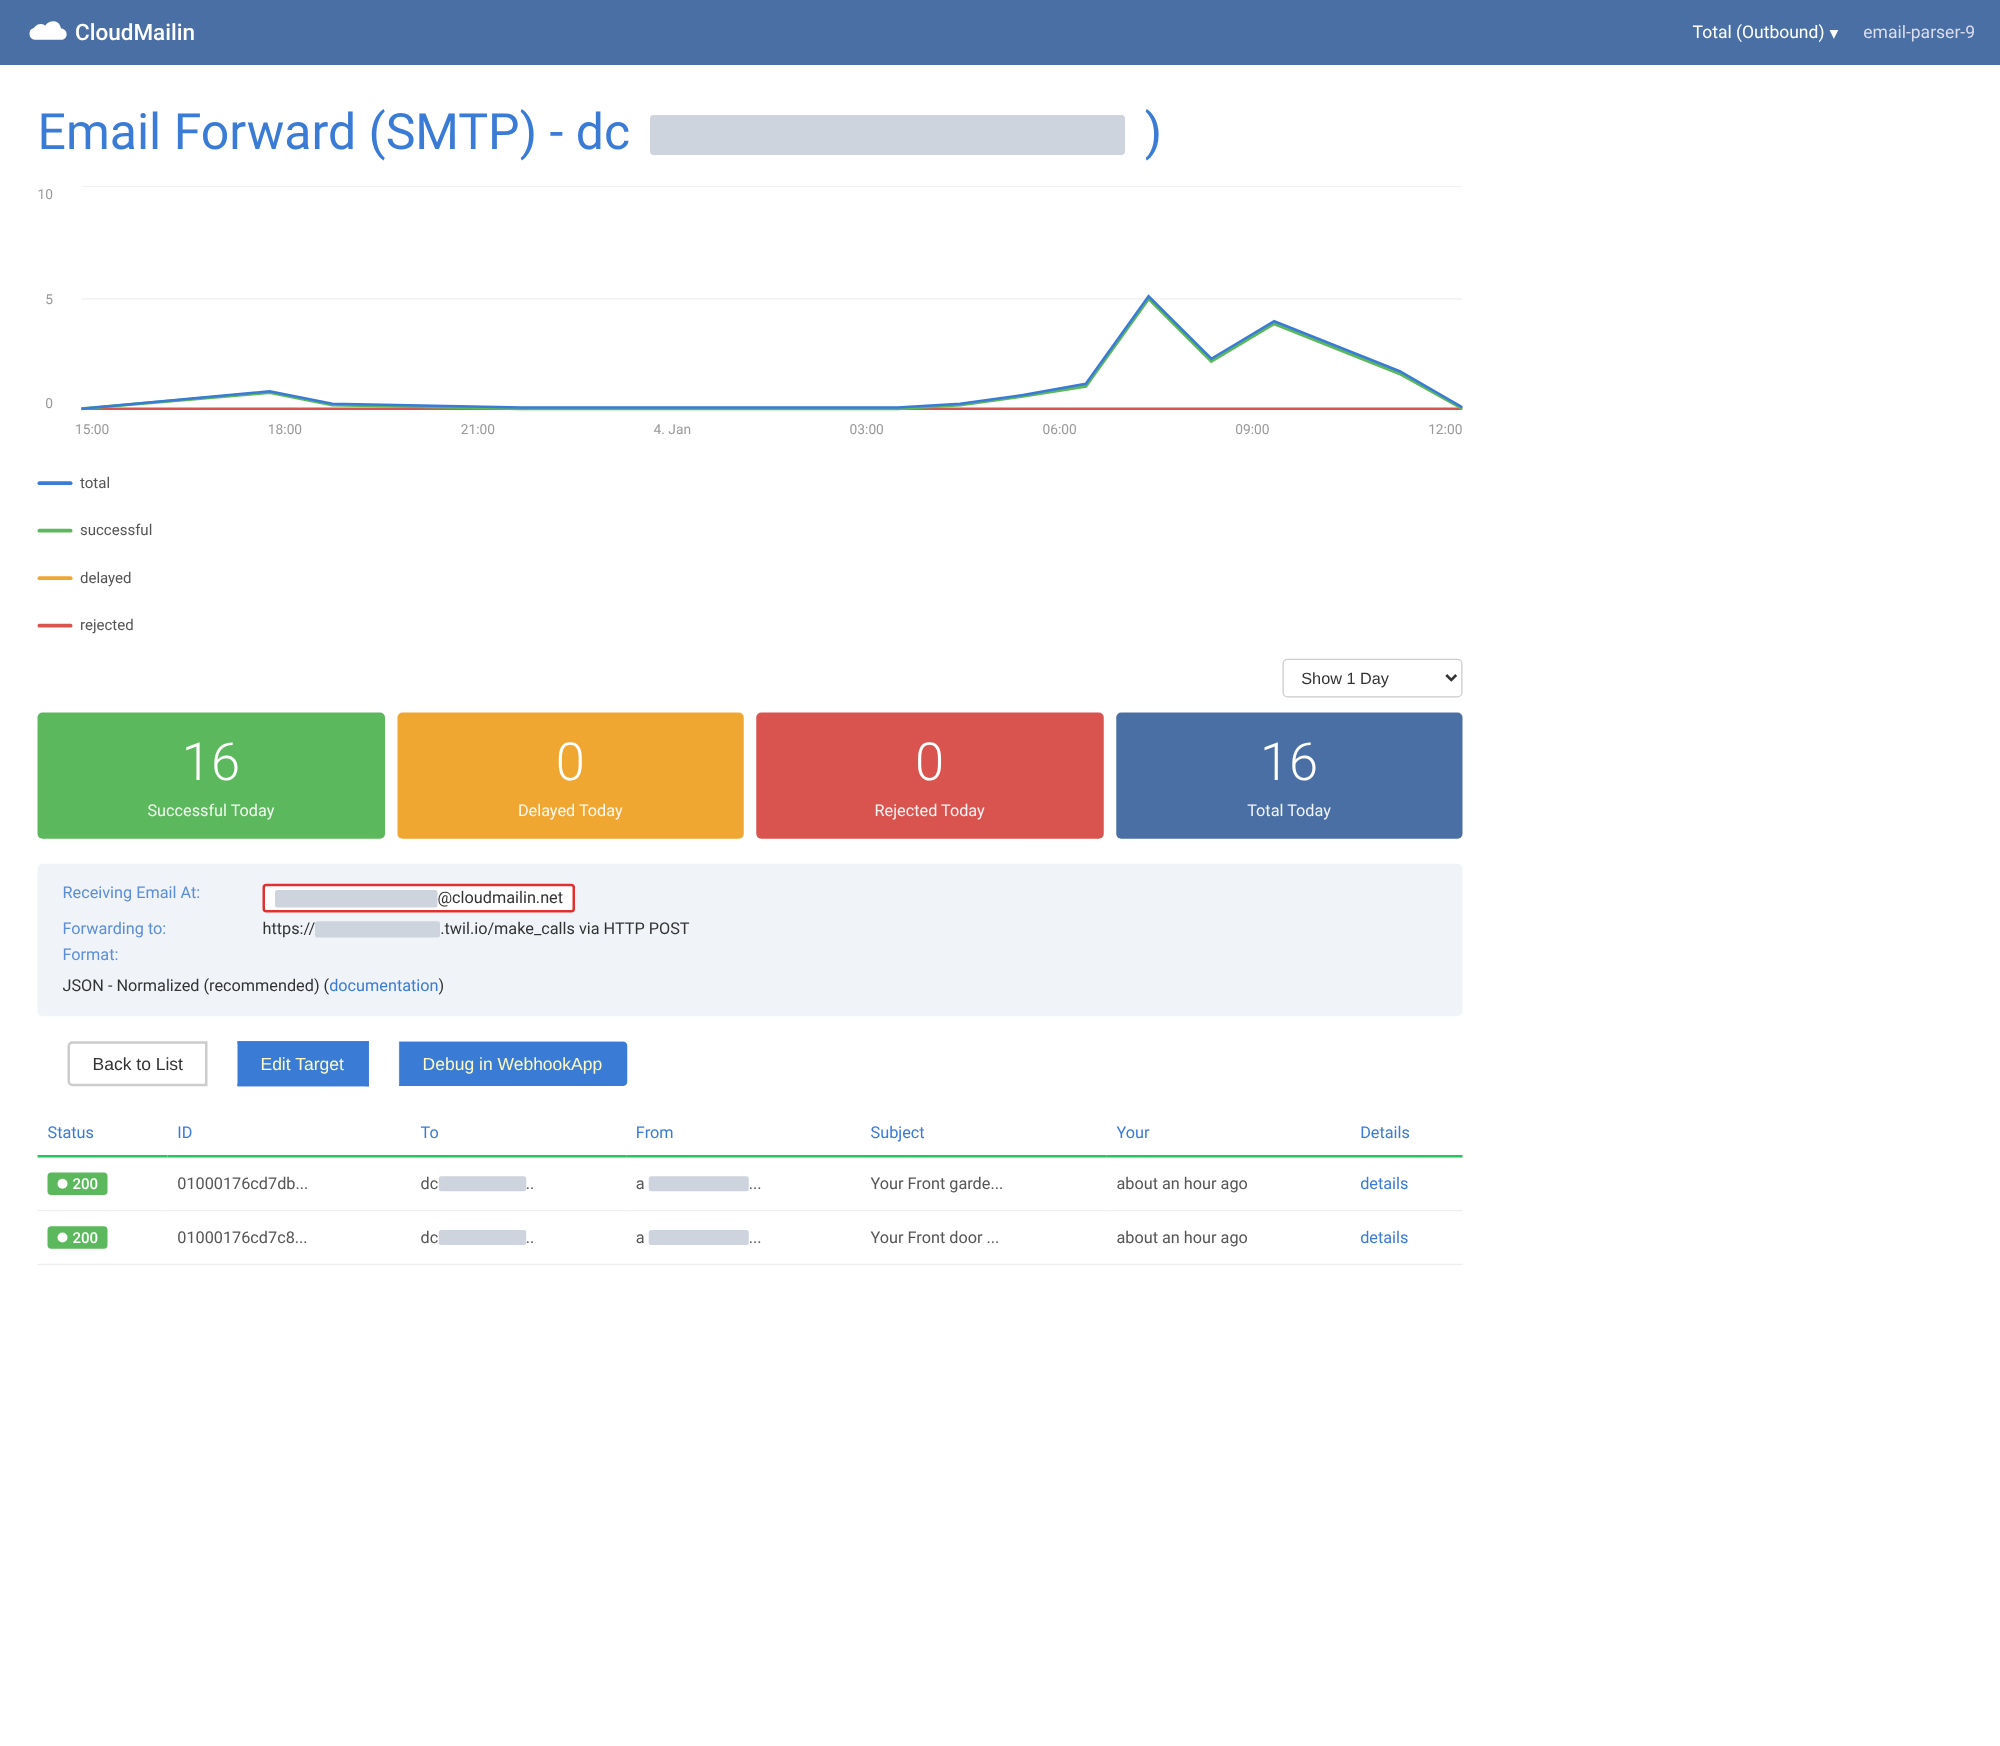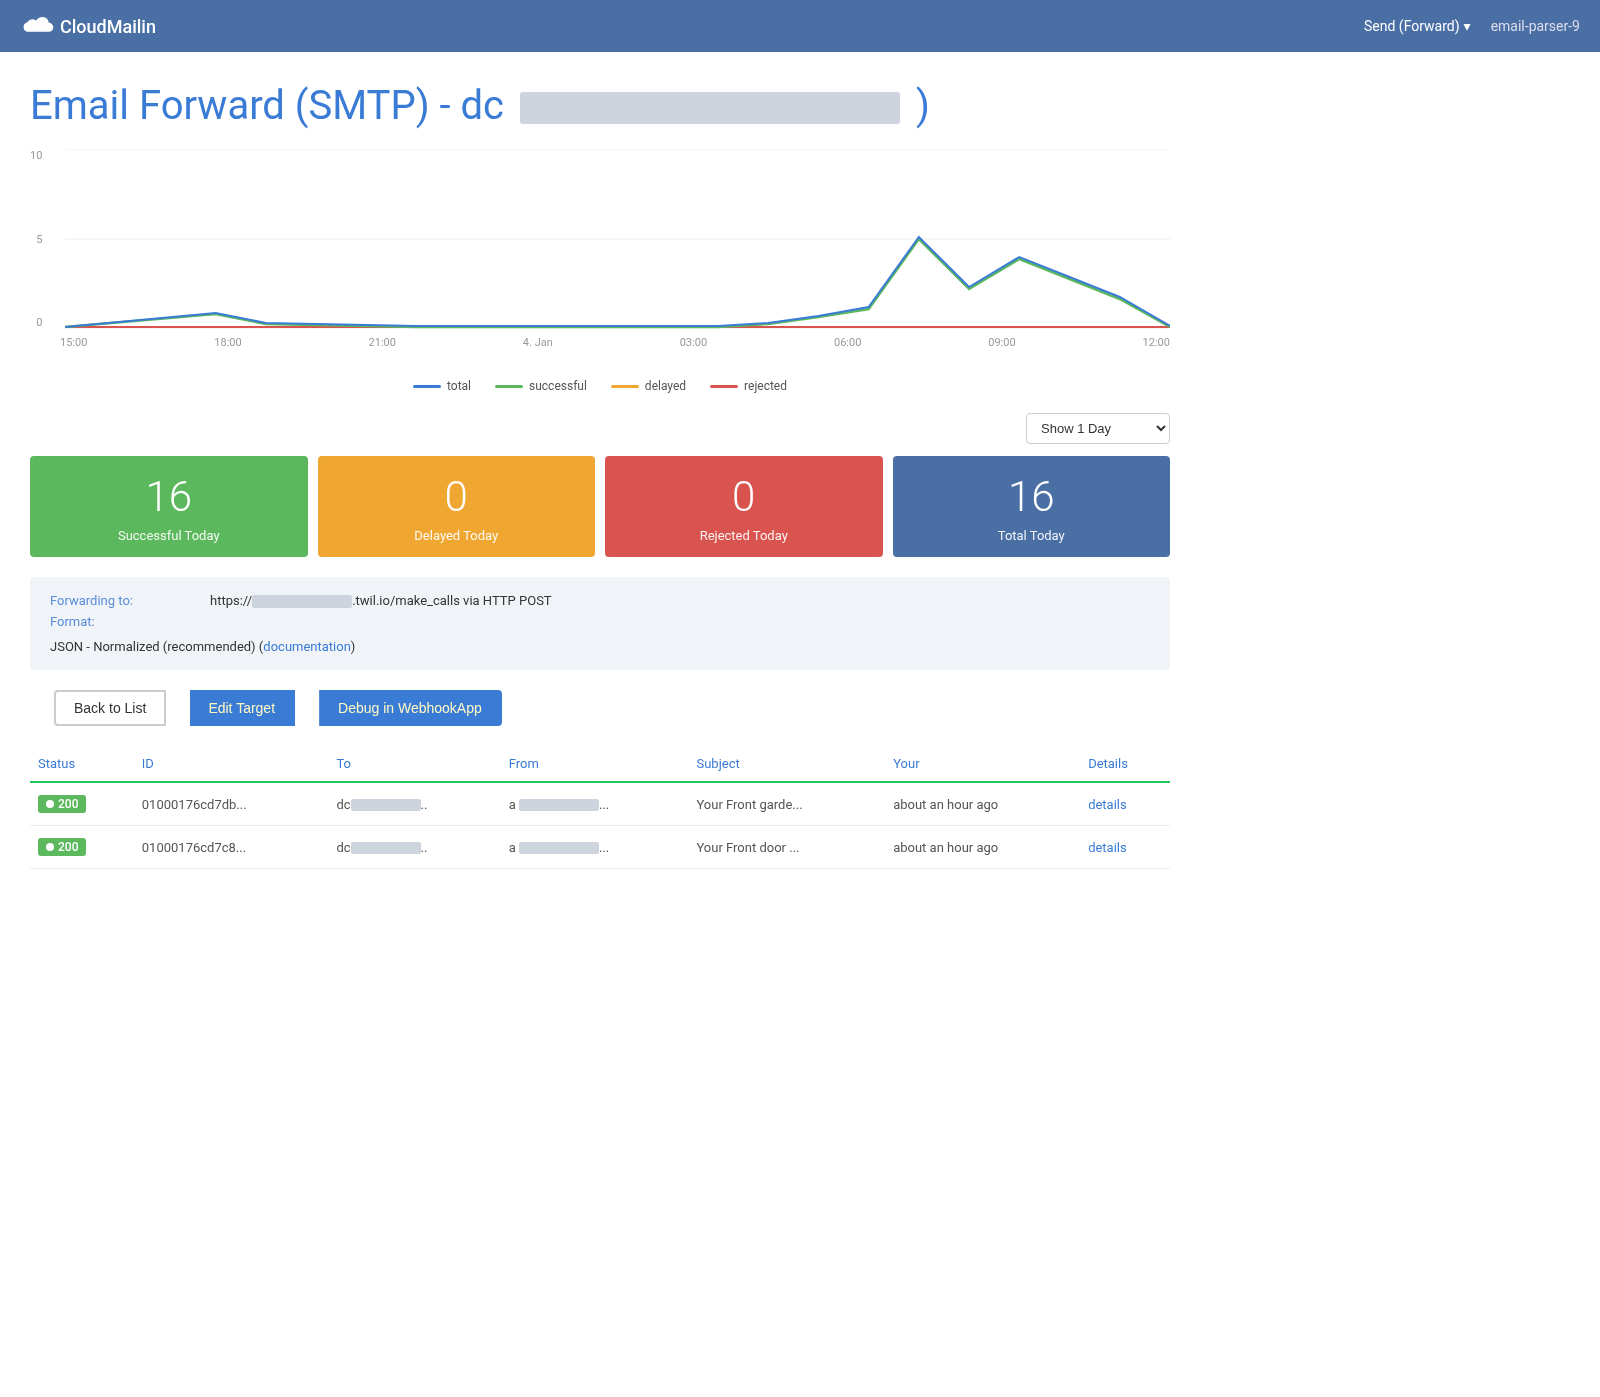--- a/index.html
+++ b/index.html
@@ -71,20 +71,21 @@
       font-size: 11px;
       color: #999;
     }
     .chart-legend {
       display: flex;
       justify-content: center;
       gap: 24px;
       margin: 10px 0 20px 0;
       font-size: 12px;
       color: #555;
+      flex-direction: column;
     }
     .legend-item {
       display: flex;
       align-items: center;
       gap: 6px;
     }
     .legend-line {
       width: 28px;
       height: 3px;
       border-radius: 2px;
@@ -253,21 +254,21 @@
 
 <nav class="navbar">
   <div class="navbar-brand">
     <svg class="cloud-icon" viewBox="0 0 40 28" fill="white">
       <path d="M32 10.5C32 10.5 31.5 4 25 4C20 4 18 8 18 8C18 8 16.5 6.5 14 6.5C10 6.5 8 10 8 10C8 10 4 10.5 4 15C4 19 7 20.5 10 20.5H32C35 20.5 37 18.5 37 15.5C37 12.5 34.5 10.5 32 10.5Z"></path>
     </svg>
     <span>CloudMailin</span>
   </div>
   <div class="navbar-right">
     <div class="navbar-btn">
-      <span>Send (Forward)</span>
+      <span>Total (Outbound)</span>
       <span>▾</span>
     </div>
     <span class="navbar-user">email-parser-9</span>
   </div>
 </nav>
 
 <div class="main">
 
   <h1 class="page-title">
     <span>Email Forward (SMTP) - dc</span>
@@ -350,20 +351,28 @@
       <div class="stat-number">0</div>
       <div class="stat-label">Rejected Today</div>
     </div>
     <div class="stat-card stat-blue">
       <div class="stat-number">16</div>
       <div class="stat-label">Total Today</div>
     </div>
   </div>
 
   <div class="info-panel">
+    <div class="info-row">
+      <span class="info-label">Receiving Email At:</span>
+      <span class="info-value">
+        <span class="email-highlight">
+          <span style="display:inline-block;background:#cdd4de;border-radius:2px;color:transparent;width:130px;height:14px;vertical-align:middle;">&nbsp;</span>@cloudmailin.net
+        </span>
+      </span>
+    </div>
     <div class="info-row">
       <span class="info-label">Forwarding to:</span>
       <span class="info-value">
         https://<span style="display:inline-block;background:#cdd4de;border-radius:2px;color:transparent;width:100px;height:13px;vertical-align:middle;">&nbsp;</span>.twil.io/make_calls via HTTP POST
       </span>
     </div>
     <div class="info-row">
       <span class="info-label">Format:</span>
       <span class="info-value">
         <span>JSON - Normalized (recommended)</span>

